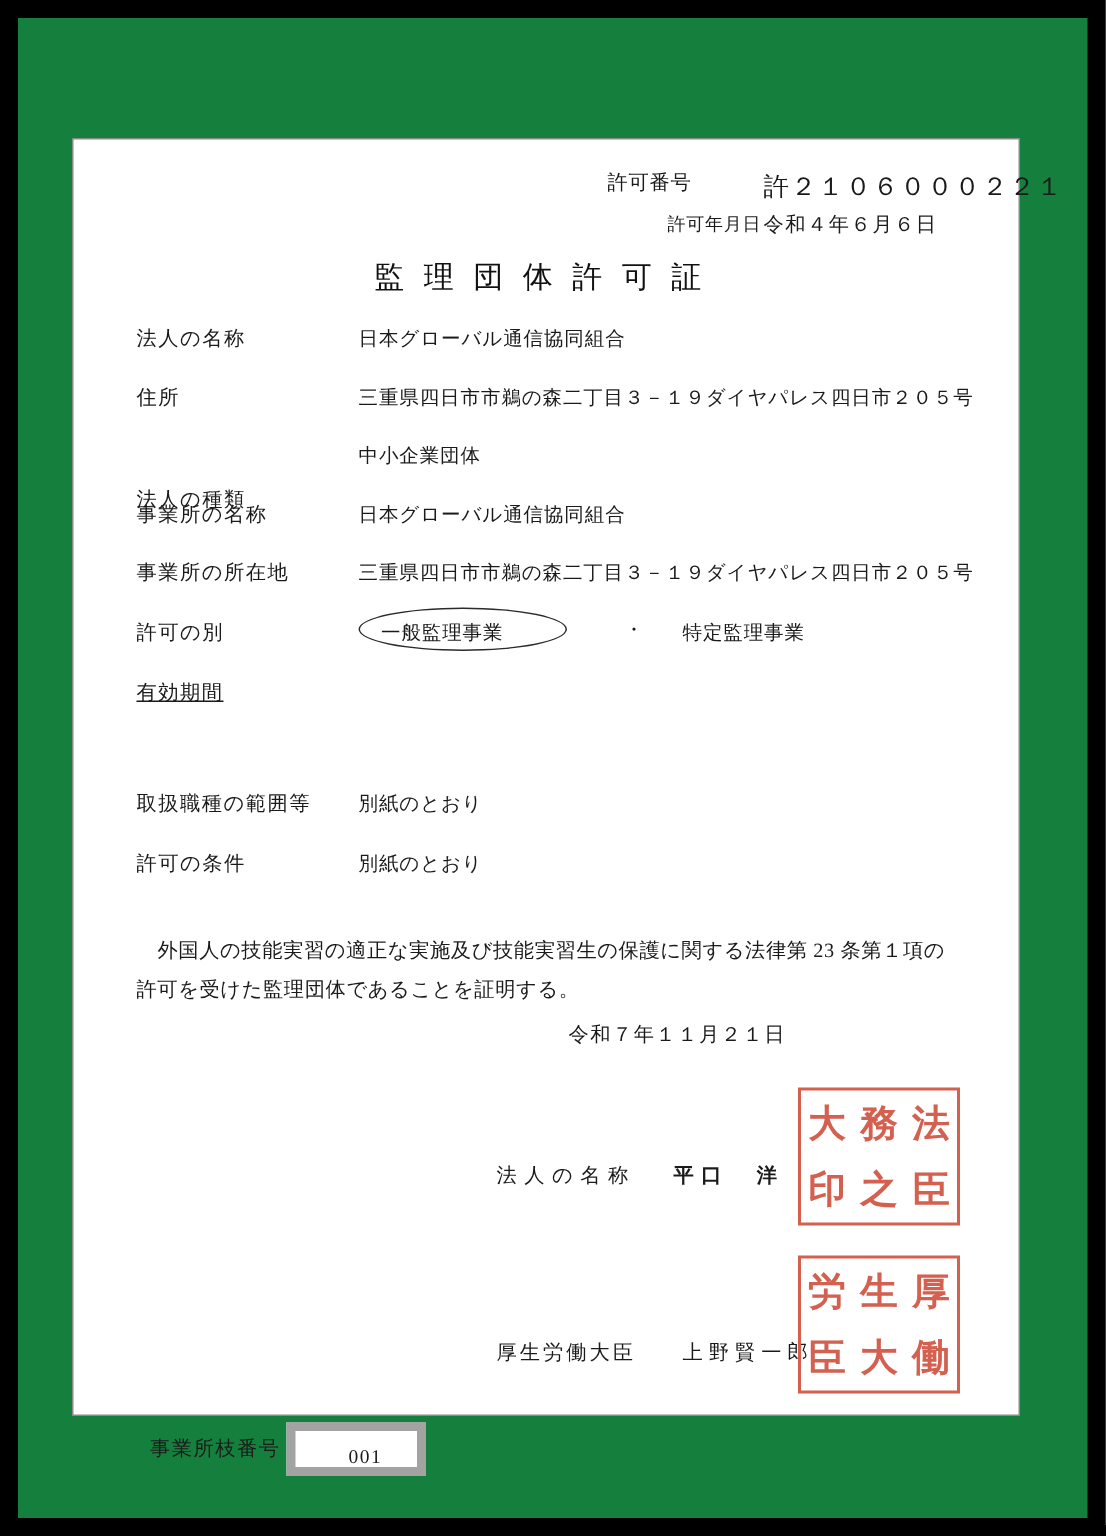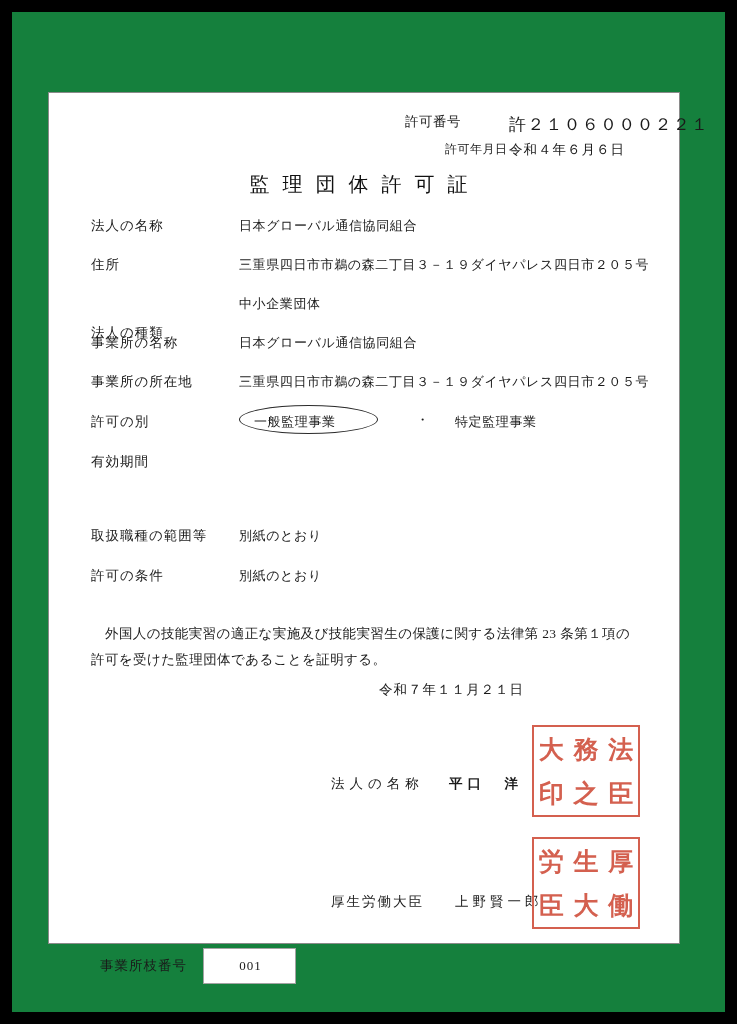--- a/index.html
+++ b/index.html
@@ -80,21 +80,21 @@
     top: 312px;
     width: 137px;
     height: 27px;
     border: 1px solid #2b2b2b;
     border-radius: 50%;
   }
   #perm-dot { left: 367px; top: 318px; font-size: 13px; }
   #perm-specific { left: 406px; top: 320px; font-size: 13px; letter-spacing: 0.6px; }
 
   
-  #valid-label { left: 42px; top: 360px; font-size: 13.5px; letter-spacing: 1px; }
+  #valid-label { left: 42px; top: 360px; font-size: 13.5px; letter-spacing: 1px; text-decoration: underline; }
   #valid-from { left: 375px; top: 360px; font-size: 13.5px; letter-spacing: 1px; }
   #valid-to { left: 375px; top: 400px; font-size: 13.5px; letter-spacing: 1px; }
 
   
   #statement {
     position: absolute;
     left: 42px;
     top: 528px;
     width: 550px;
     font-size: 13.5px;
@@ -159,25 +159,25 @@
     position: absolute;
     left: 52px;
     top: 13px;
     font-size: 13.5px;
     letter-spacing: 1px;
     color: #1a1a1a;
     white-space: nowrap;
   }
   #branch-box {
     position: absolute;
-    left: 155px;
+    left: 143px;
     top: 4px;
     width: 93px;
     height: 36px;
-    border: 1px solid #a3a3a3;
+    border: 6px solid #a3a3a3;
     box-sizing: border-box;
     background: #ffffff;
   }
   #branch-value {
     position: absolute;
     left: 0;
     top: 9px;
     width: 93px;
     text-align: center;
     font-size: 13px;

